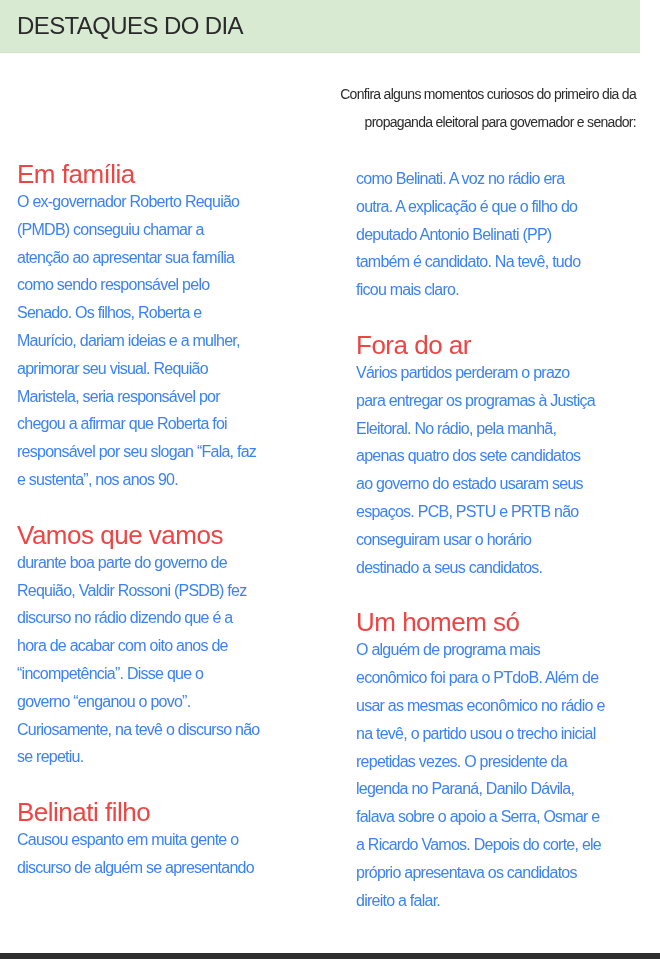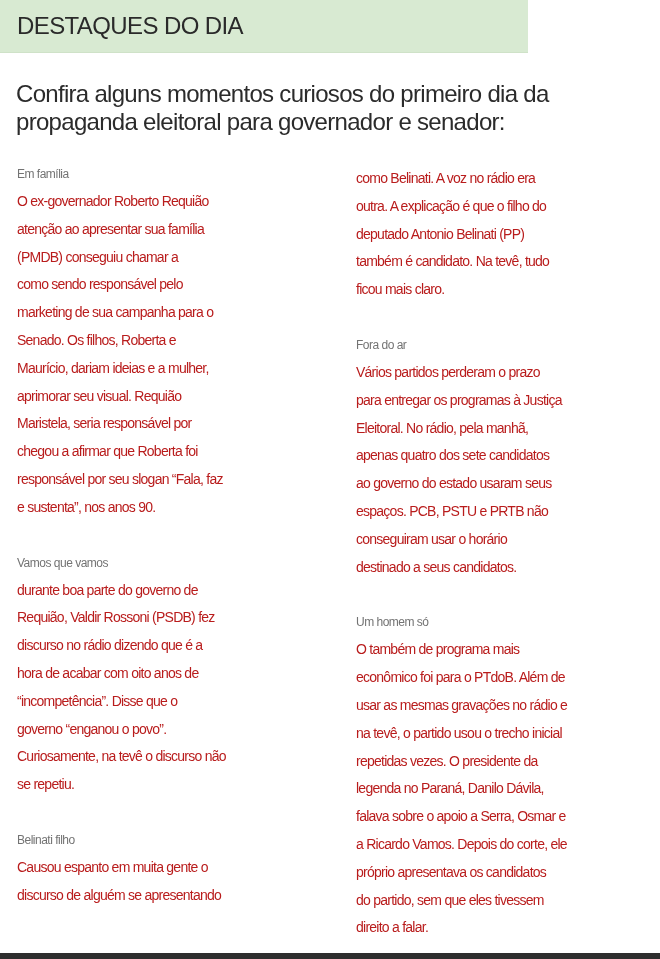--- a/index.html
+++ b/index.html
@@ -12,66 +12,67 @@
       height: 959px;
       position: relative;
       overflow: hidden;
       font-family: "Liberation Sans", "DejaVu Sans", sans-serif;
       color: #2b2b2b;
     }
     .header {
       position: absolute;
       left: 0;
       top: 0;
-      width: 528px;
+      width: 640px;
       height: 52px;
       background: #d8ead2;
       border-bottom: 1px solid #cfe2c8;
     }
     .header-title {
       position: absolute;
       left: 17px;
       top: 12px;
       font-size: 24px;
       letter-spacing: -0.6px;
       color: #2a2a2a;
       white-space: nowrap;
     }
     .intro {
       position: absolute;
       left: 16px;
       top: 80px;
       width: 620px;
-      font-size: 24px;
+      font-size: 14px;
       line-height: 28px;
       letter-spacing: -0.7px;
       color: #2b2b2b;
+      text-align: right;
     }
     .intro .line { display: block; white-space: nowrap; }
     .column {
       position: absolute;
       top: 161px;
     }
     .col-left { left: 17px; width: 320px; }
     .col-right { left: 356px; width: 304px; top: 165px; }
     .section { margin-bottom: 28px; }
     .section-title {
       display: block;
-      font-size: 12px;
+      font-size: 26px;
       line-height: 27px;
       letter-spacing: -0.5px;
-      color: #737373;
+      color: #ef4444;
       white-space: nowrap;
     }
     .section-body .line {
       display: block;
-      font-size: 14px;
+      font-size: 16px;
       line-height: 27.8px;
       letter-spacing: -0.75px;
-      color: #b91c1c;
+      color: #3b82f6;
       white-space: nowrap;
     }
     .bottom-bar {
       position: absolute;
       left: 0;
       top: 953px;
       width: 660px;
       height: 6px;
       background: #2e2e2e;
     }
@@ -87,24 +88,23 @@
   <span class="line">Confira alguns momentos curiosos do primeiro dia da</span>
   <span class="line">propaganda eleitoral para governador e senador:</span>
 </div>
 
 <div class="column col-left">
 
   <div class="section">
     <span class="section-title">Em família</span>
     <div class="section-body">
       <span class="line">O ex-governador Roberto Requião</span>
+      <span class="line">(PMDB) conseguiu chamar a</span>
       <span class="line">atenção ao apresentar sua família</span>
-      <span class="line">(PMDB) conseguiu chamar a</span>
       <span class="line">como sendo responsável pelo</span>
-      <span class="line">marketing de sua campanha para o</span>
       <span class="line">Senado. Os filhos, Roberta e</span>
       <span class="line">Maurício, dariam ideias e a mulher,</span>
       <span class="line">aprimorar seu visual. Requião</span>
       <span class="line">Maristela, seria responsável por</span>
       <span class="line">chegou a afirmar que Roberta foi</span>
       <span class="line">responsável por seu slogan “Fala, faz</span>
       <span class="line">e sustenta”, nos anos 90.</span>
     </div>
   </div>
 
@@ -154,29 +154,28 @@
       <span class="line">ao governo do estado usaram seus</span>
       <span class="line">espaços. PCB, PSTU e PRTB não</span>
       <span class="line">conseguiram usar o horário</span>
       <span class="line">destinado a seus candidatos.</span>
     </div>
   </div>
 
   <div class="section">
     <span class="section-title">Um homem só</span>
     <div class="section-body">
-      <span class="line">O também de programa mais</span>
+      <span class="line">O alguém de programa mais</span>
       <span class="line">econômico foi para o PTdoB. Além de</span>
-      <span class="line">usar as mesmas gravações no rádio e</span>
+      <span class="line">usar as mesmas econômico no rádio e</span>
       <span class="line">na tevê, o partido usou o trecho inicial</span>
       <span class="line">repetidas vezes. O presidente da</span>
       <span class="line">legenda no Paraná, Danilo Dávila,</span>
       <span class="line">falava sobre o apoio a Serra, Osmar e</span>
       <span class="line">a Ricardo Vamos. Depois do corte, ele</span>
       <span class="line">próprio apresentava os candidatos</span>
-      <span class="line">do partido, sem que eles tivessem</span>
       <span class="line">direito a falar.</span>
     </div>
   </div>
 
 </div>
 
 <div class="bottom-bar"></div>
 
 </body></html>

